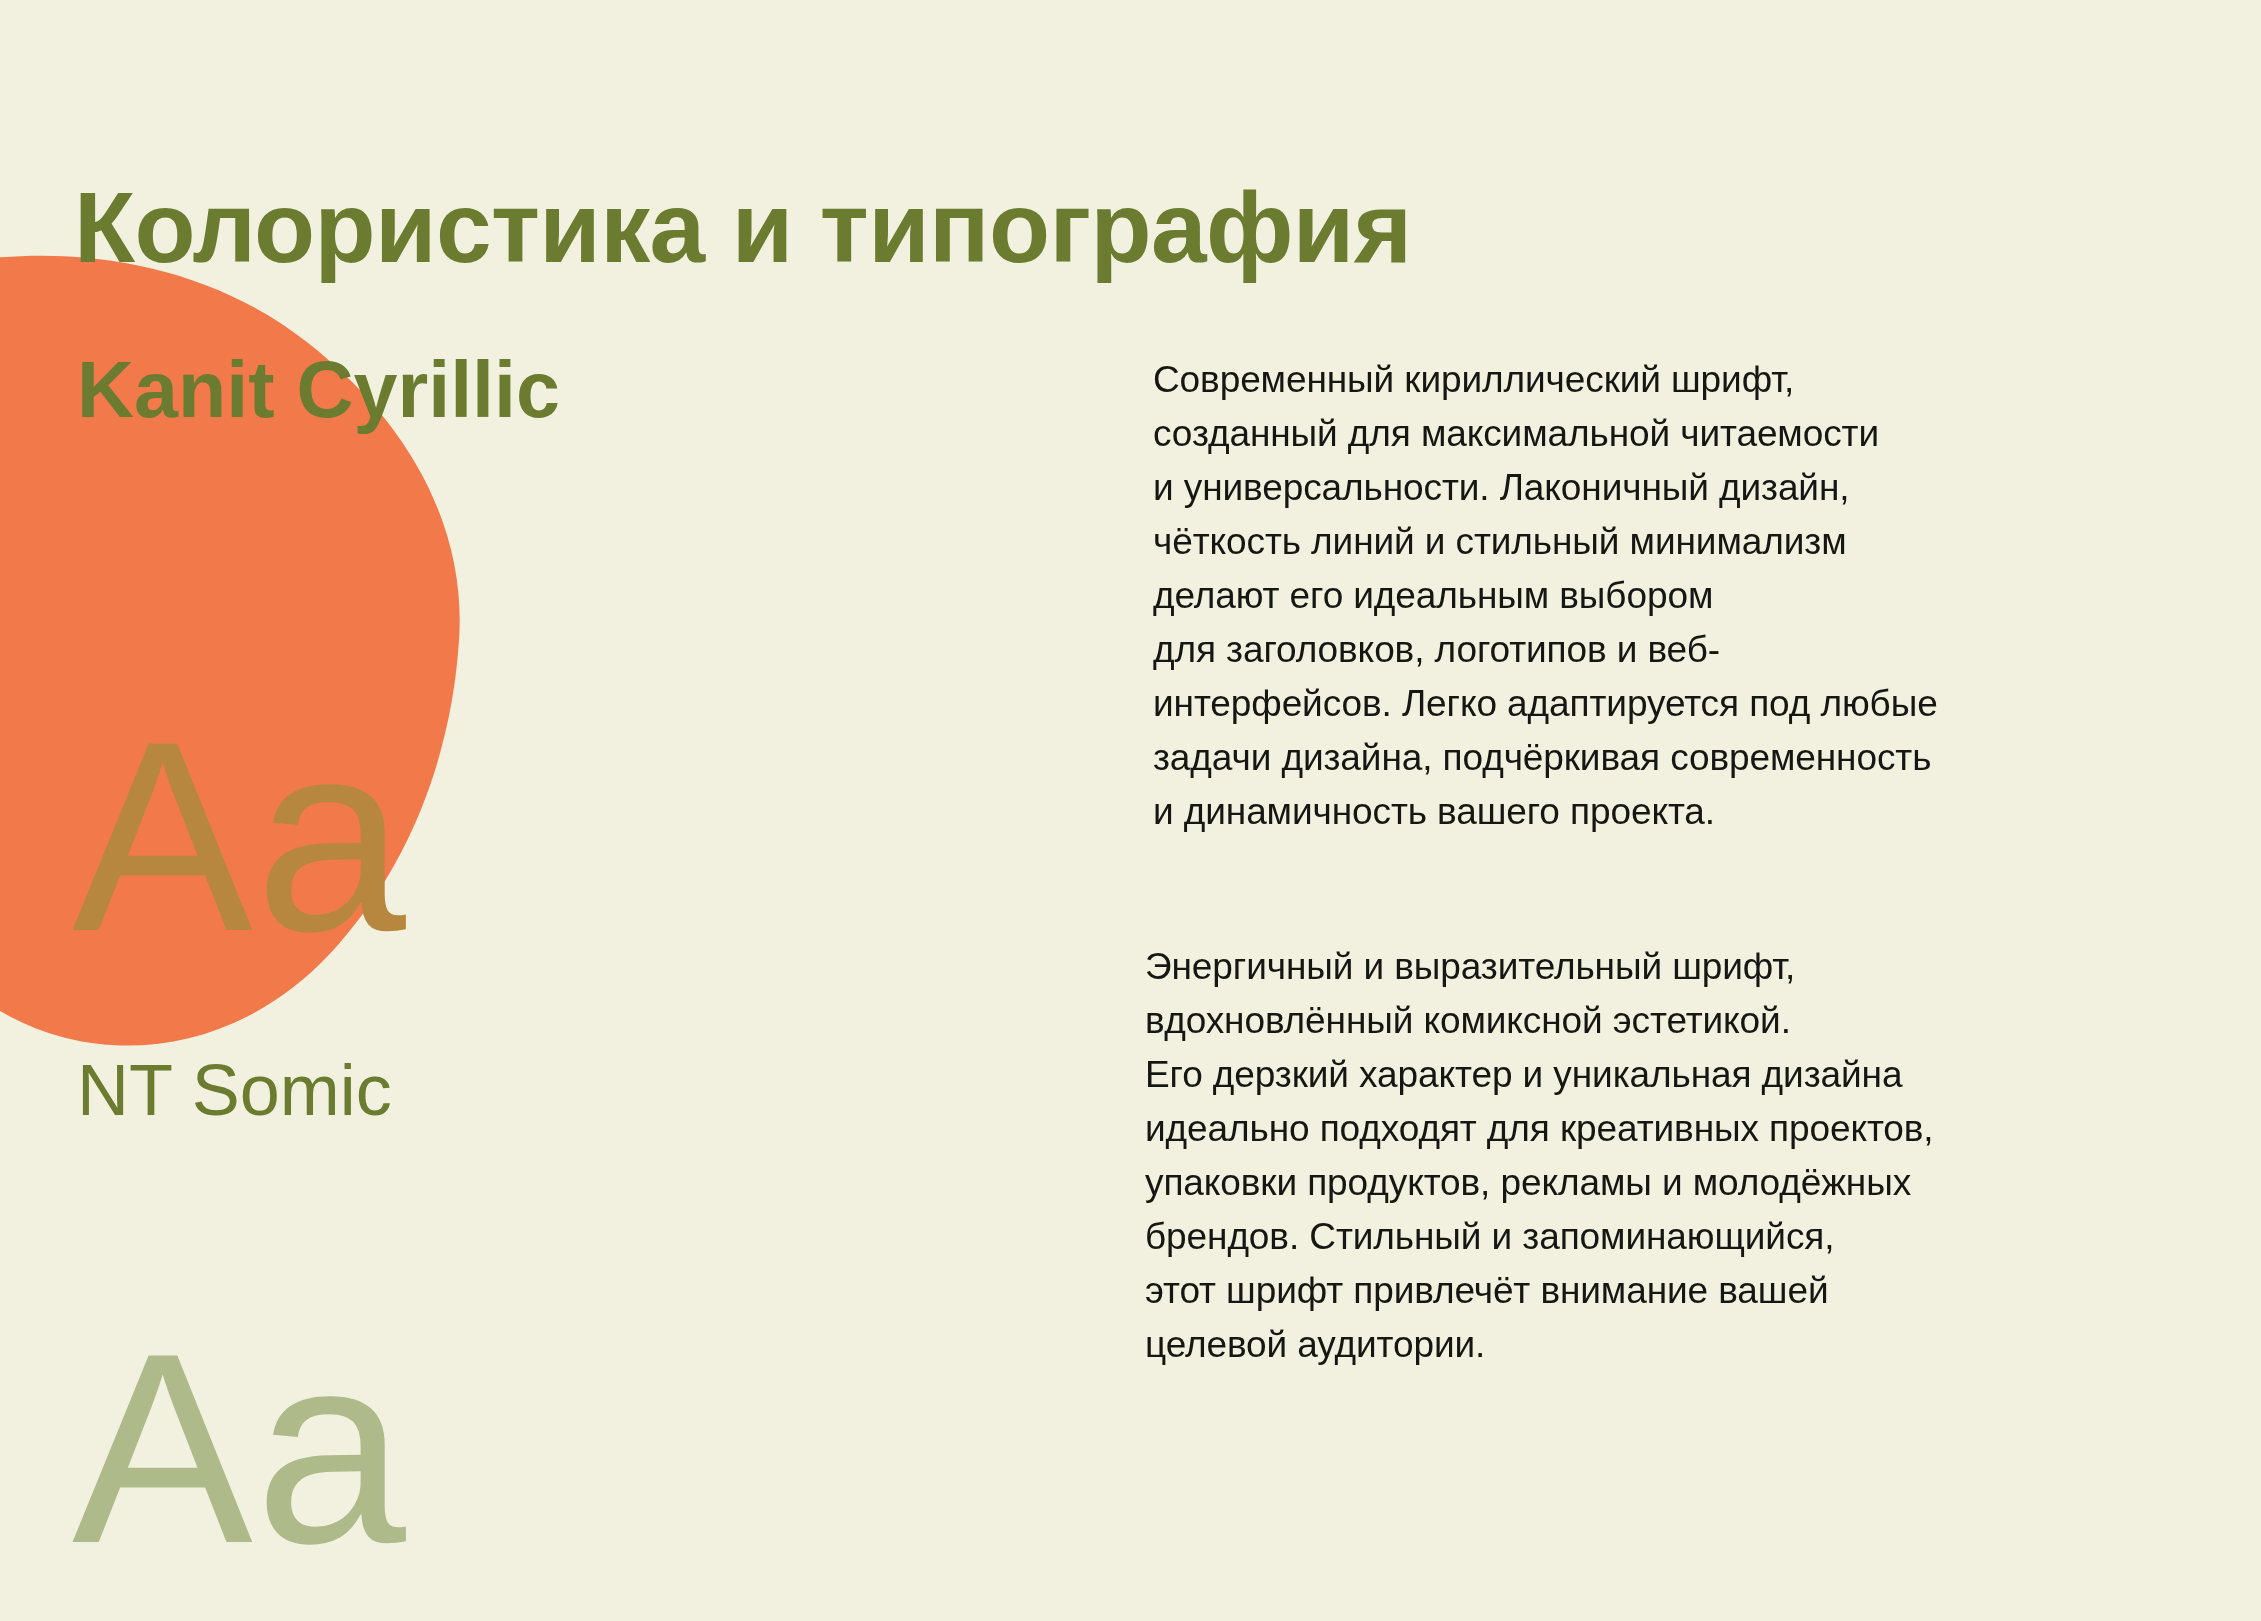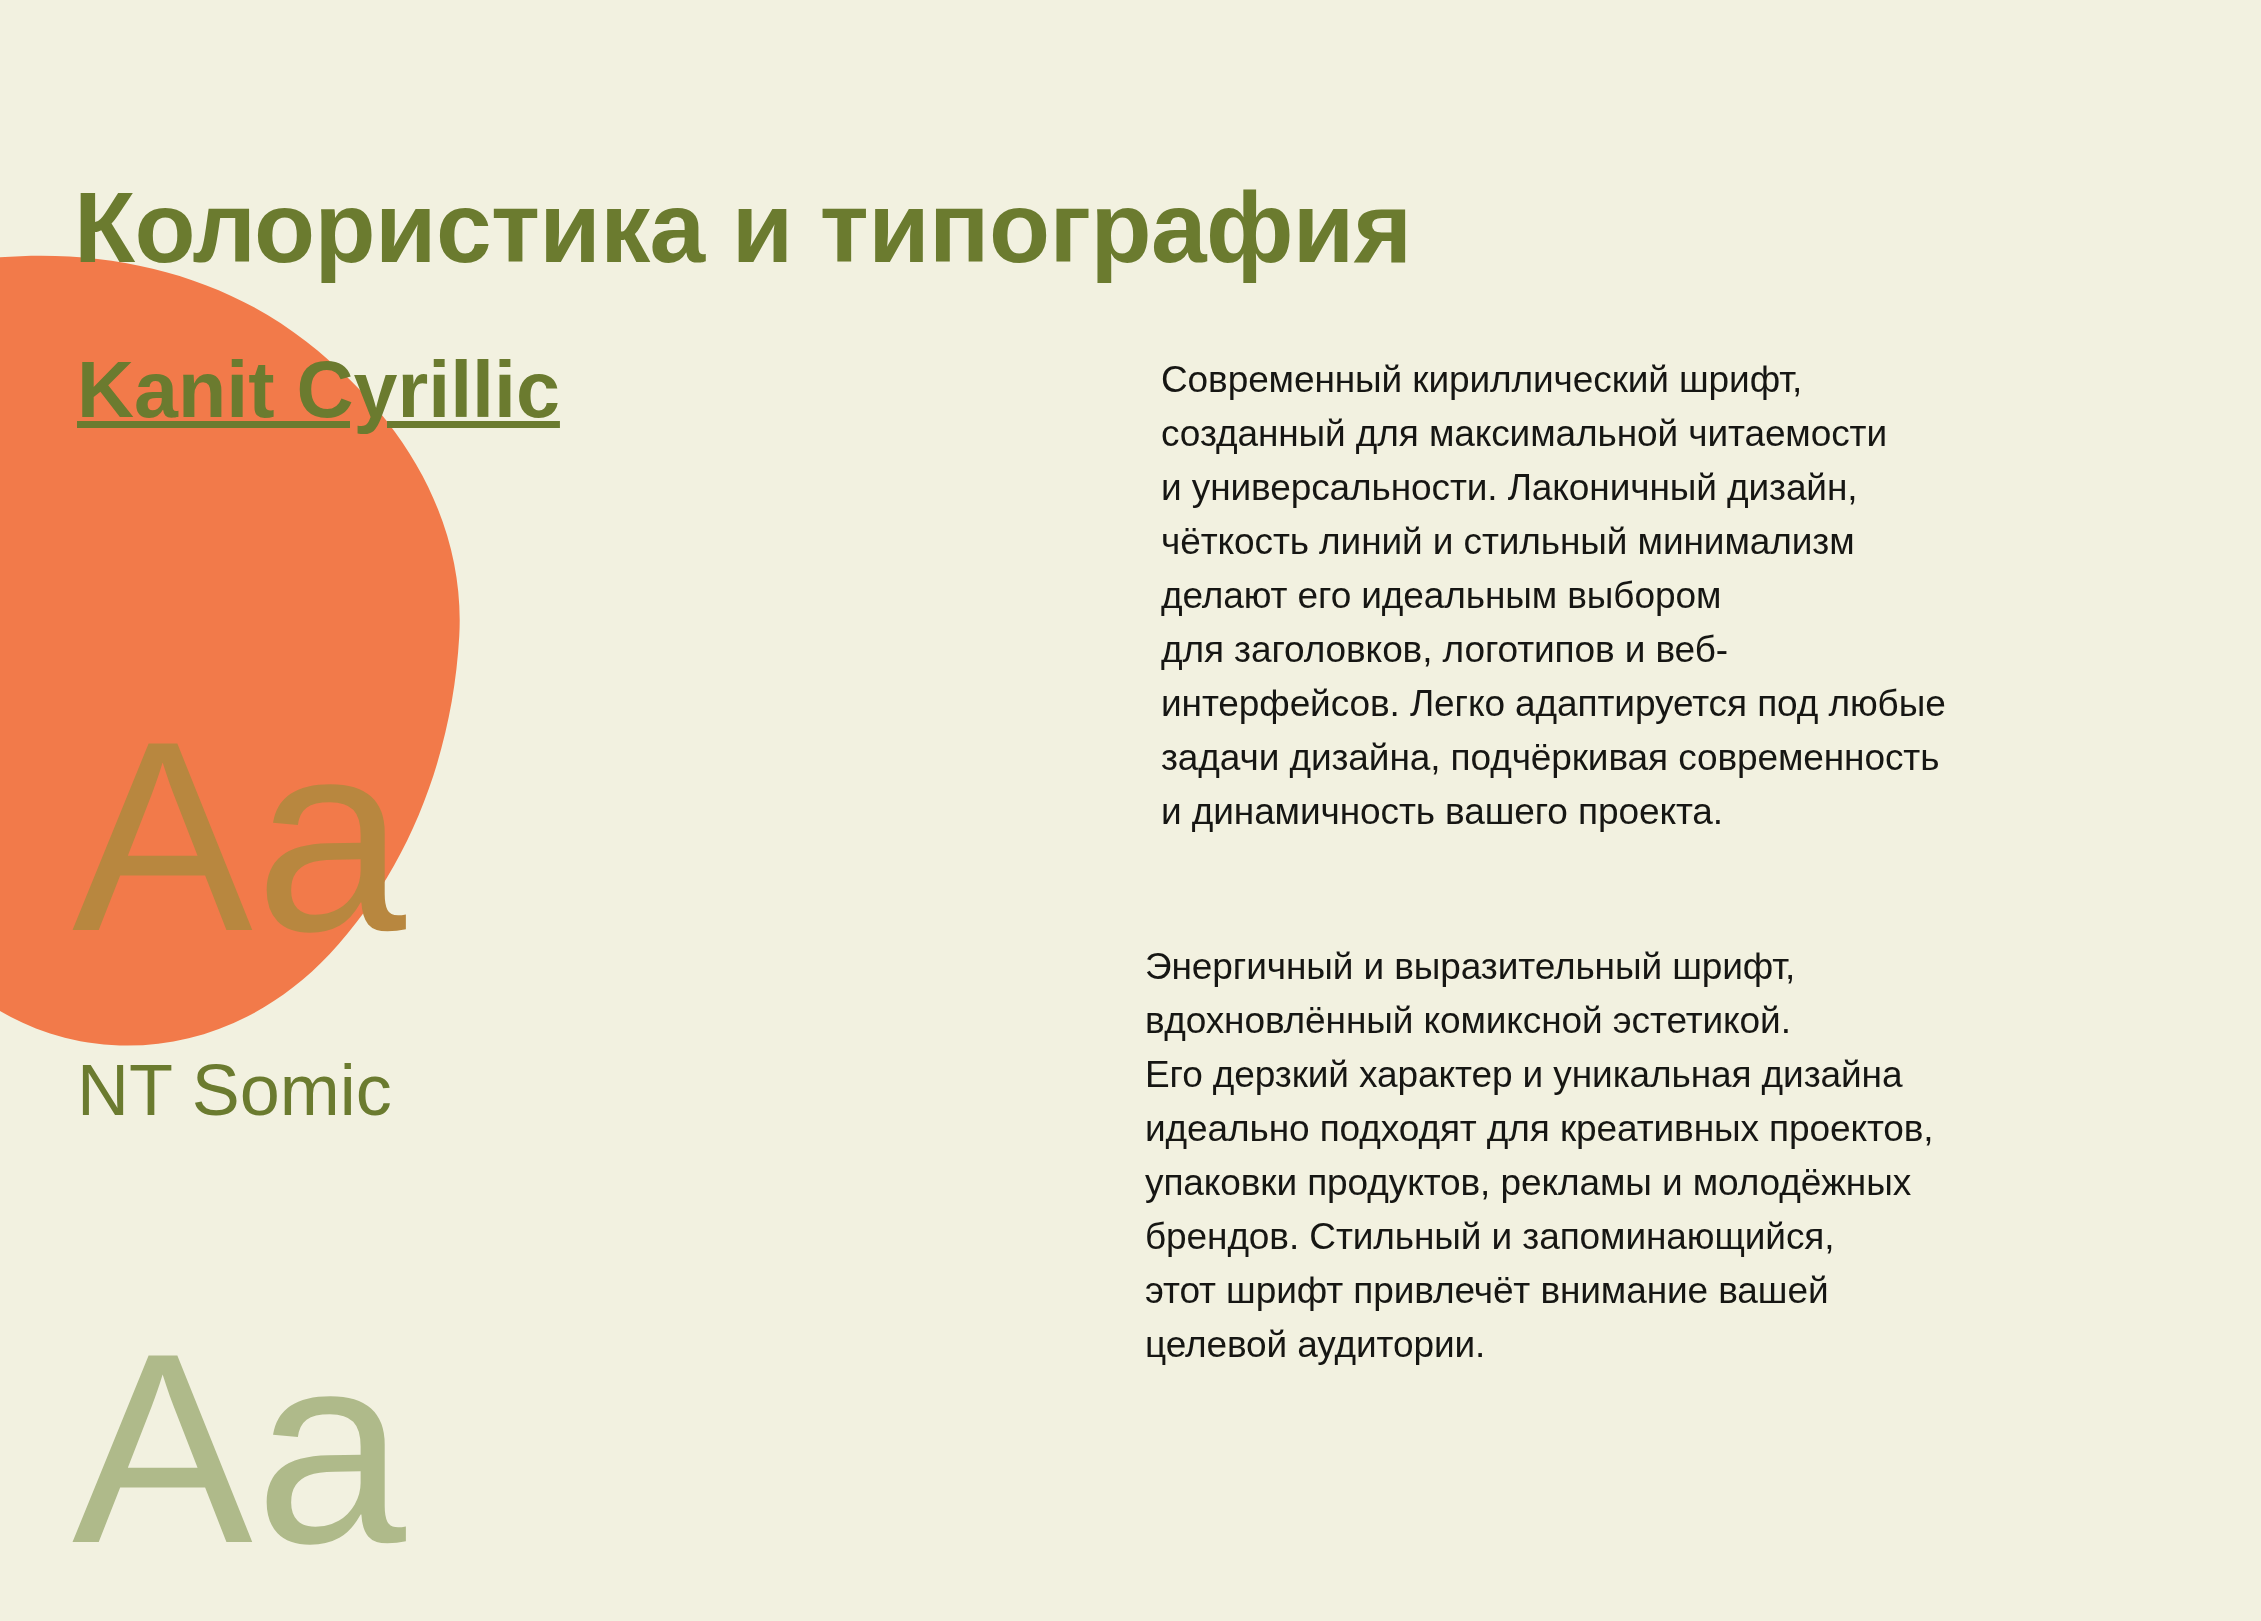--- a/index.html
+++ b/index.html
@@ -105,21 +105,21 @@
     width: 1042px;
   }
   .description-block {
     color: #161613;
     font-size: 37px;
     font-weight: 400;
     line-height: 1.46;
     letter-spacing: -0.1px;
     white-space: pre-line;
   }
-  #description-primary { margin: 0 0 101px 16px; }
+  #description-primary { margin: 0 0 101px 8px; }
   #description-secondary { margin: 0; }
 </style>
 </head>
 <body style="background: rgb(242, 241, 224);">
 
 <svg id="blob-layer" viewBox="0 0 3840 2754" preserveAspectRatio="none">
   <path fill="#F27A4A" d="M -180,470
            C 60,400 330,430 520,580
            C 700,720 790,900 780,1080
            C 768,1290 690,1480 560,1620
@@ -127,21 +127,21 @@
            C -20,1728 -120,1640 -190,1520
            Z"></path>
 </svg>
 
 <div id="slide">
 
   <h1 id="page-title" style="color: rgb(107, 123, 47);">Колористика и типография</h1>
 
   <div id="specimen-column">
 
-    <div class="font-name" id="font-name-primary" style="color: rgb(107, 123, 47); text-decoration: underline;">Kanit Cyrillic</div>
+    <div class="font-name" id="font-name-primary" style="color: rgb(107, 123, 47);">Kanit Cyrillic</div>
 
     <div class="specimen-glyph" id="specimen-glyph-primary" style="color: rgb(184, 135, 63);">Aa</div>
 
     <div class="font-name" id="font-name-secondary" style="color: rgb(107, 123, 47);">NT Somic</div>
 
     <div class="specimen-glyph" id="specimen-glyph-secondary" style="color: rgb(175, 186, 138);">Aa</div>
 
   </div>
 
   <div id="description-column">

